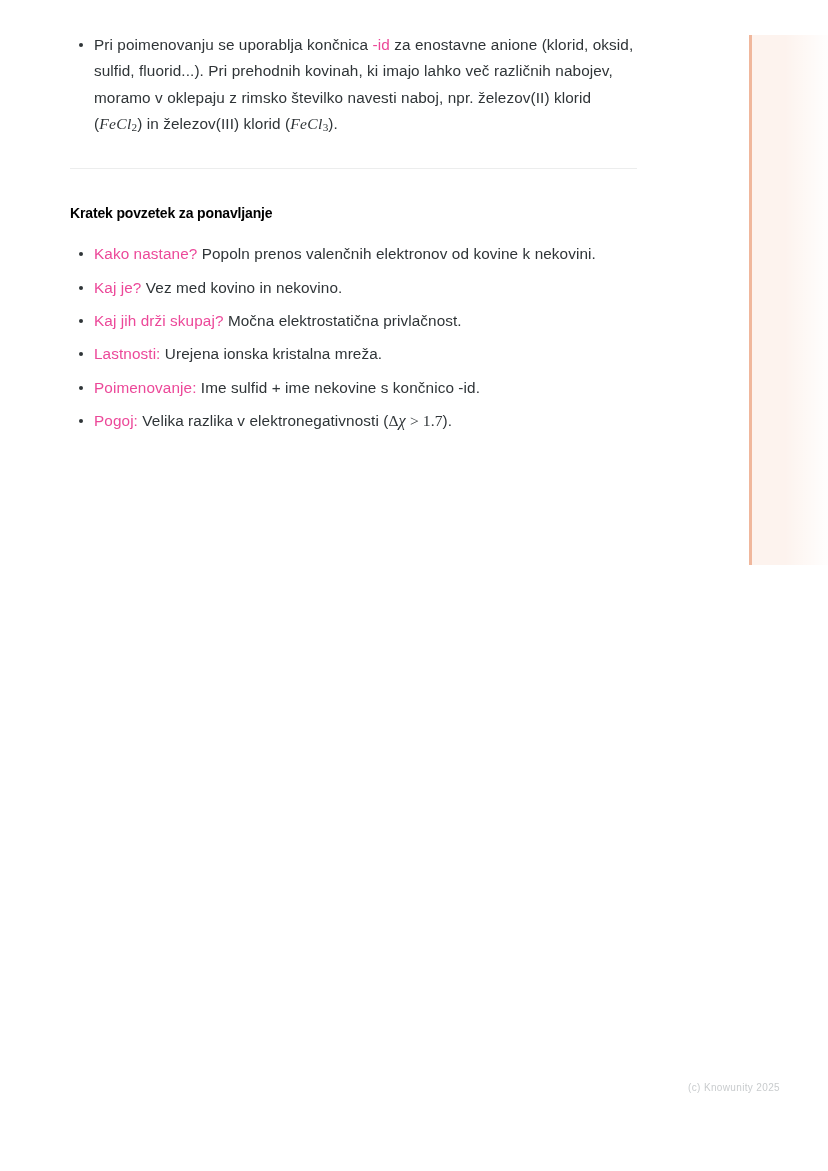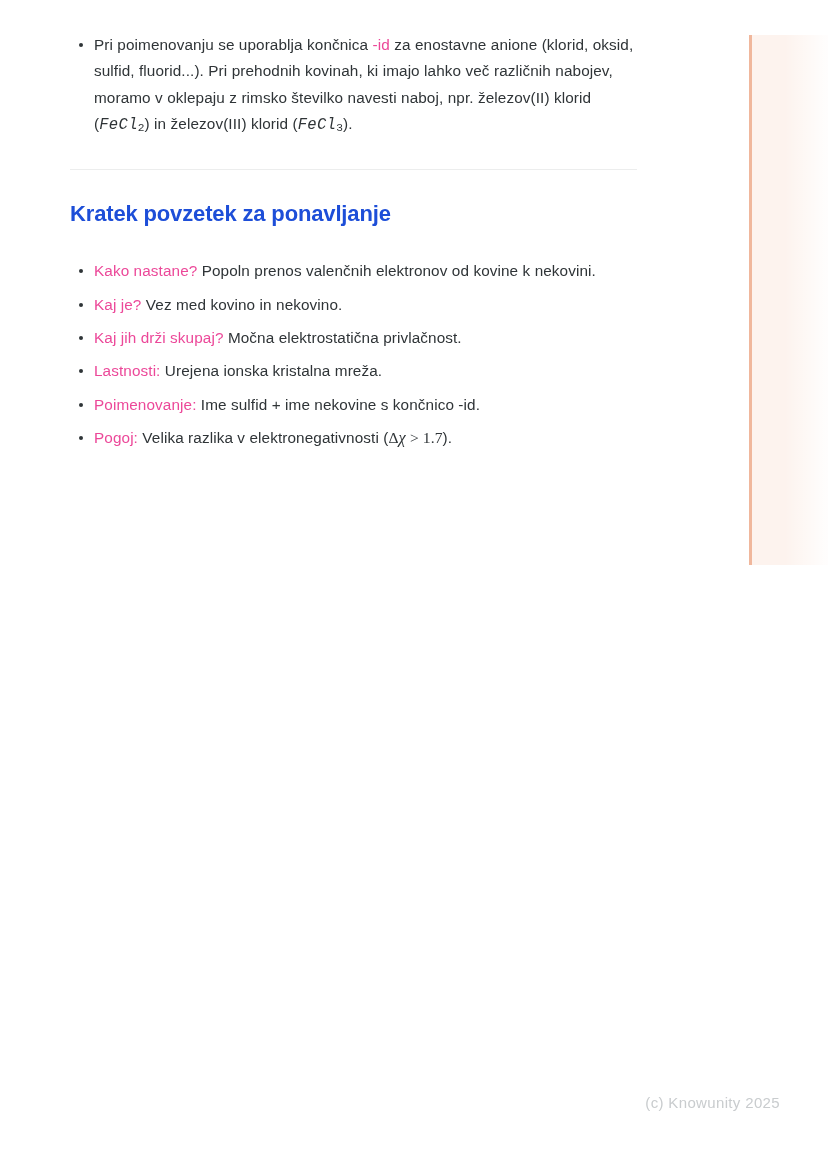--- a/index.html
+++ b/index.html
@@ -67,21 +67,21 @@
   }
   .summary-list > li:last-child { margin-bottom: 8px; }
 
   .lead {
     font-weight: 400;
     color: #ec4899;
   }
 
   
   .math {
-    font-family: Liberation Mono, monospace;
+    font-family: Liberation Serif, serif;
     font-style: italic;
     font-size: 15.6px;
     letter-spacing: 0.3px;
     color: #2f3437;
   }
   .math sub {
     font-size: 0.72em;
     font-style: normal;
     vertical-align: -0.22em;
     letter-spacing: 0;
@@ -103,25 +103,25 @@
   .divider {
     height: 1px;
     background: #eceded;
     border: 0;
     margin: 27px 0 0 0;
     width: 567px;
   }
 
   
   .section-heading {
-    margin: 30px 0 30px 0;
-    font-size: 22px;
+    margin: 30px 0 14px 0;
+    font-size: 14px;
     font-weight: 700;
     letter-spacing: -0.15px;
-    color: #1d4ed8;
+    color: #000000;
     line-height: 28px;
   }
 
   
   .callout {
     position: absolute;
     left: 749px;
     top: 35px;
     width: 120px;
     height: 530px;
@@ -135,22 +135,22 @@
     position: absolute;
     inset: 0;
     background: linear-gradient(to right, rgba(255,255,255,0) 0%, rgba(255,255,255,0) 28%, rgba(255,255,255,0.85) 62%, #ffffff 100%);
     pointer-events: none;
   }
 
   
   .footer {
     position: absolute;
     right: 48px;
-    bottom: 60px;
-    font-size: 15px;
+    bottom: 78px;
+    font-size: 10px;
     letter-spacing: 0.35px;
     color: #c9ccce;
     font-family: "Liberation Sans", sans-serif;
   }
 </style>
 </head>
 <body>
 
 <div class="page">
 

